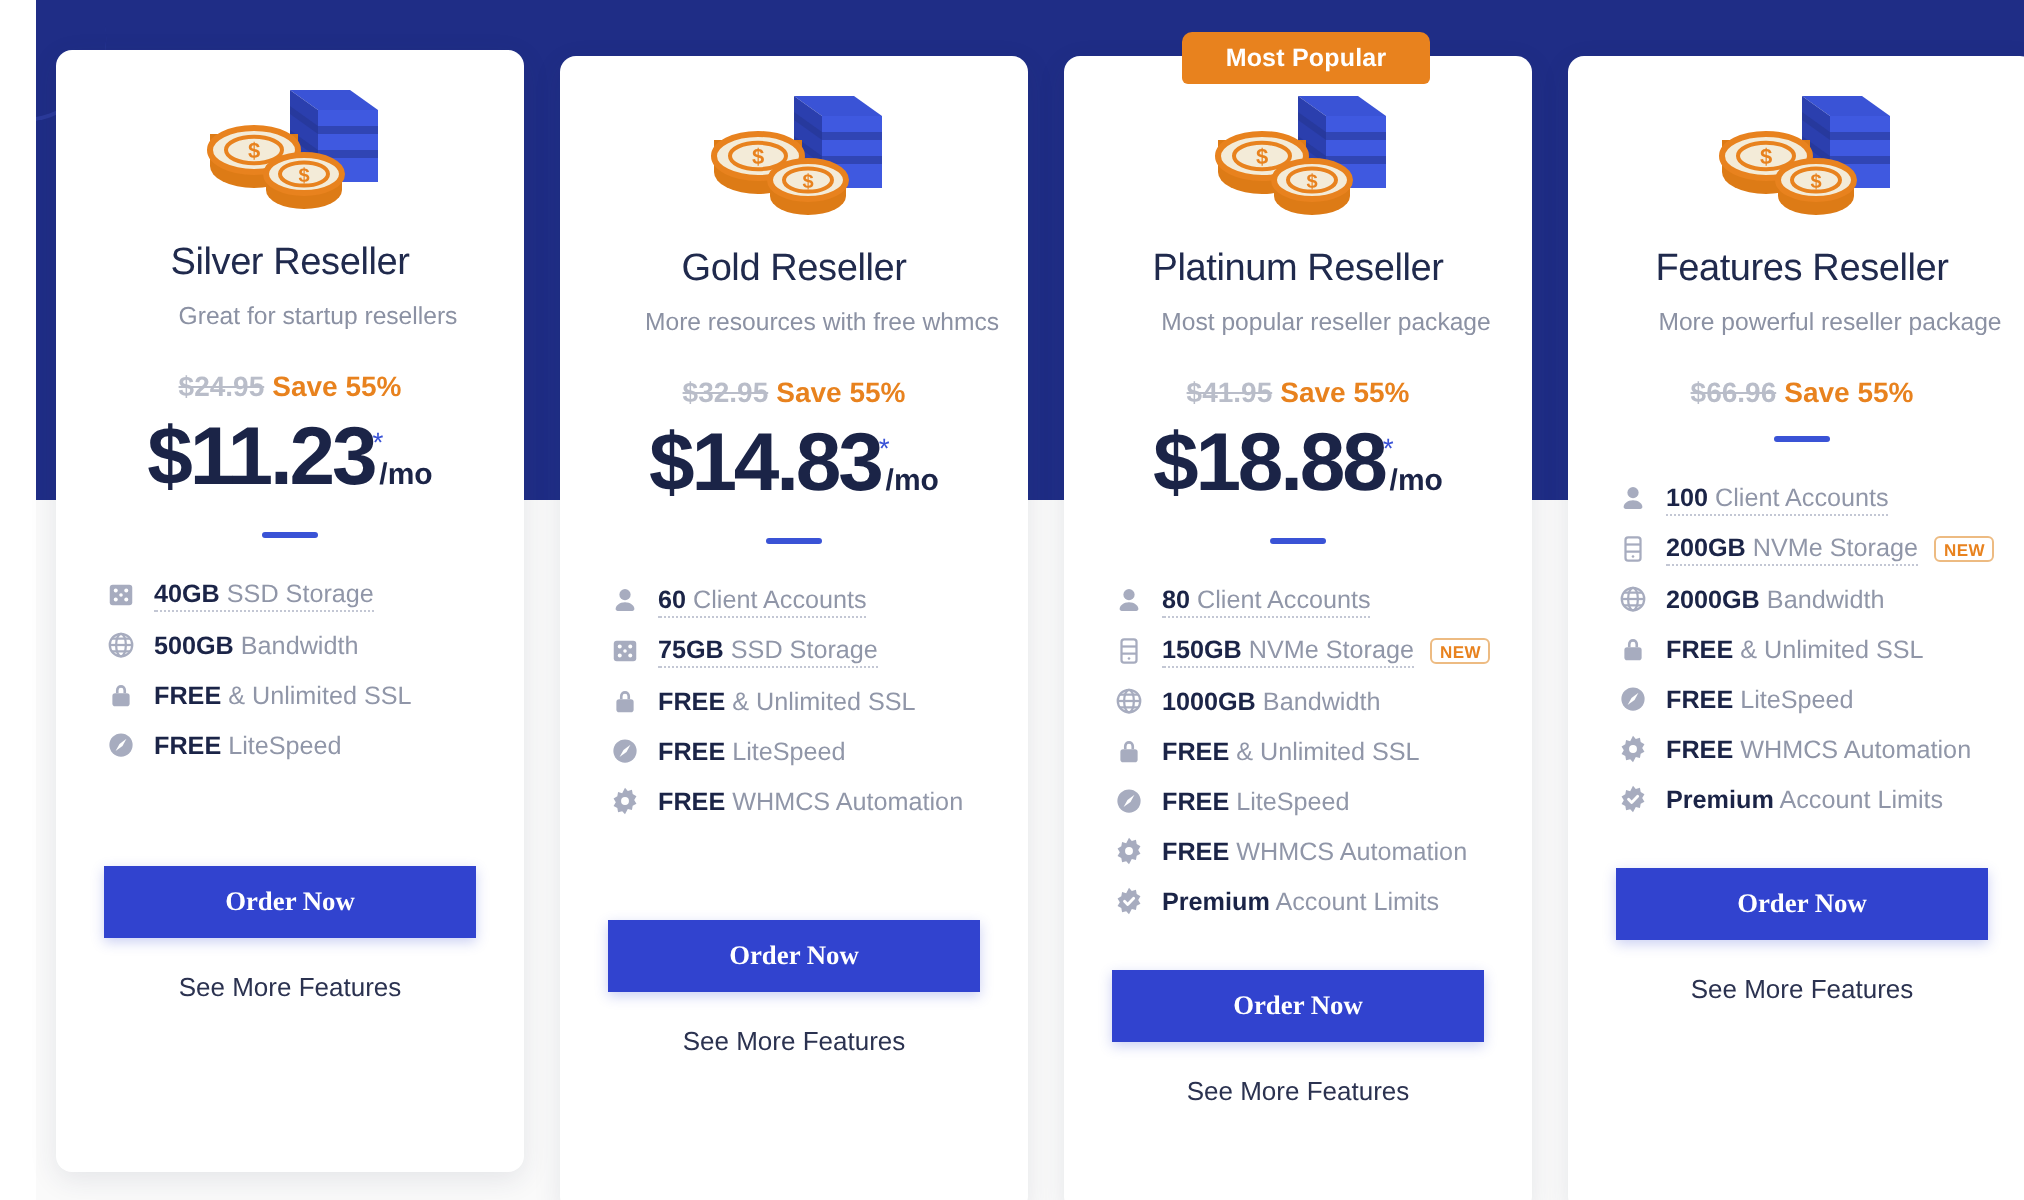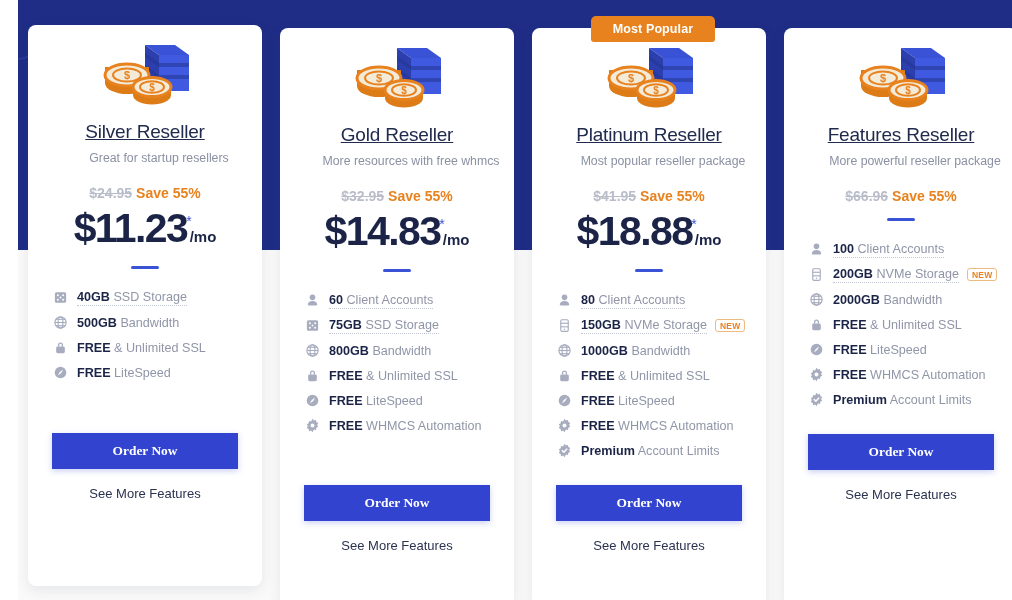--- a/index.html
+++ b/index.html
@@ -79,21 +79,20 @@
     height: 86px;
     display: flex; align-items: center; justify-content: center;
     padding-top: 16px;
   }
   .plan-name {
     text-align: center;
     font-size: 19px;
     color: #202a4d;
     margin-top: 10px;
     letter-spacing: -0.2px;
-    text-decoration: underline;
   }
   .plan-desc {
     text-align: center;
     font-size: 12.3px;
     color: #8b91a3;
     margin-top: 8px;
     padding-left: 28px;
   }
   .price-old-row {
     margin-top: 20px;
@@ -360,32 +359,20 @@
                 <circle cx="10.8" cy="5.6" r="1.05" fill="#fff"></circle>
                 <circle cx="5.2" cy="10.4" r="1.05" fill="#fff"></circle>
                 <circle cx="10.8" cy="10.4" r="1.05" fill="#fff"></circle>
                 <circle cx="8" cy="8" r="0.95" fill="#fff"></circle>
               </svg>
             </span>
             <span class="feat-text"><b>75GB</b><span> SSD Storage</span></span>
           </div>
           <div class="feat">
             <span class="feat-icon">
-              <svg width="15" height="15" viewBox="0 0 16 16" fill="none" stroke="currentColor" stroke-width="1.2">
-                <circle cx="8" cy="8" r="6"></circle>
-                <ellipse cx="8" cy="8" rx="2.6" ry="6"></ellipse>
-                <line x1="2" y1="8" x2="14" y2="8"></line>
-                <line x1="3.1" y1="4.6" x2="12.9" y2="4.6"></line>
-                <line x1="3.1" y1="11.4" x2="12.9" y2="11.4"></line>
-              </svg>
-            </span>
-            <span class="feat-text"><b>800GB</b><span> Bandwidth</span></span>
-          </div>
-          <div class="feat">
-            <span class="feat-icon">
               <svg width="15" height="15" viewBox="0 0 16 16" fill="currentColor">
                 <path d="M5.3 7V5.4a2.7 2.7 0 015.4 0V7h-1.4V5.4a1.3 1.3 0 00-2.6 0V7H5.3z"></path>
                 <rect x="3.4" y="7" width="9.2" height="7" rx="1.5"></rect>
               </svg>
             </span>
             <span class="feat-text"><b>FREE</b><span> &amp; Unlimited SSL</span></span>
           </div>
           <div class="feat">
             <span class="feat-icon">
               <svg width="15" height="15" viewBox="0 0 16 16" fill="currentColor">

